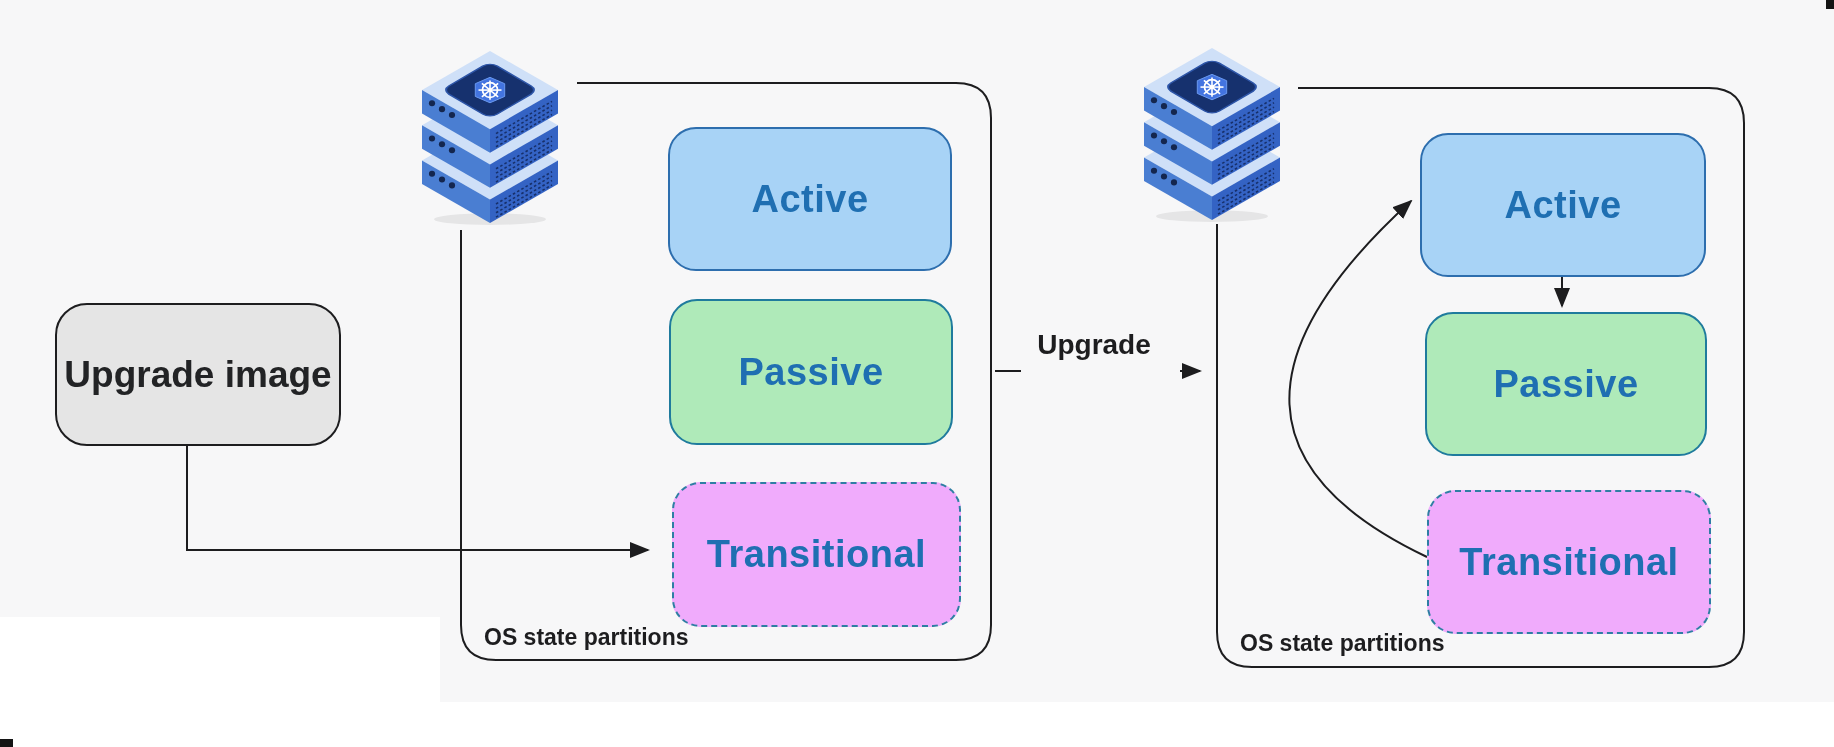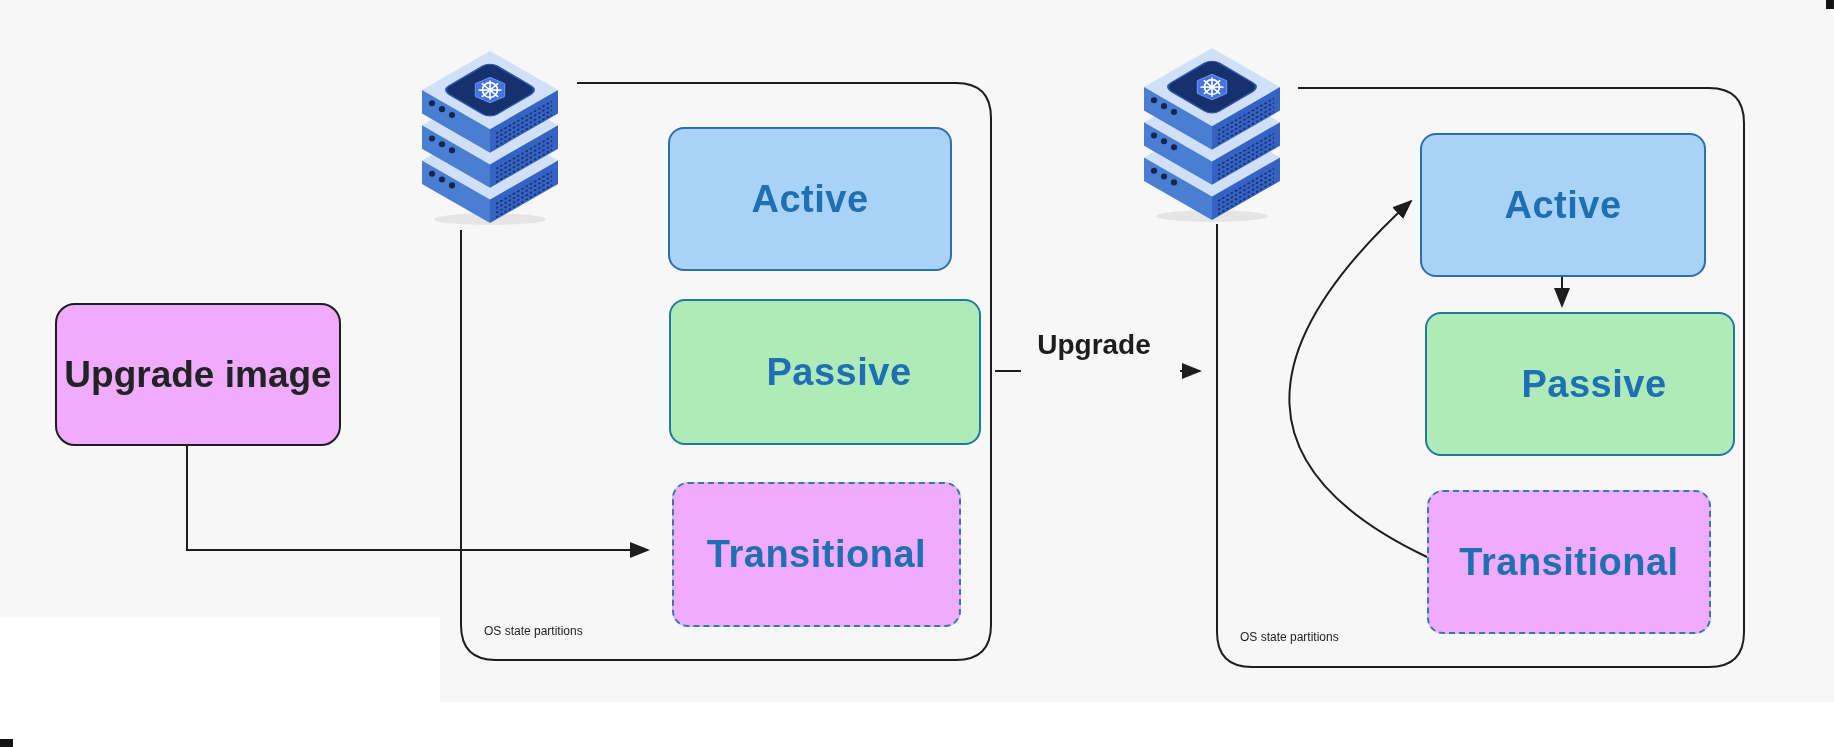--- a/index.html
+++ b/index.html
@@ -13,39 +13,39 @@
   #artifact-bl{left:0;top:739px;width:13px;height:8px;}
 
   svg.layer{position:absolute;left:0;top:0;}
   #wires{z-index:1;}
   .frame{fill:none;stroke:#1d1d1f;stroke-width:2;}
   .wire{fill:none;stroke:#1d1d1f;stroke-width:2;}
 
   .node,.partition,.caption,.transition-label{position:absolute;z-index:2;}
 
   .partition{display:flex;align-items:center;justify-content:center;
-             border-radius:16px;font-size:38px;font-weight:700;color:#1f6fb2;
+             border-radius:28px;font-size:38px;font-weight:700;color:#1f6fb2;
              letter-spacing:.5px;}
   .p-active{background:#a8d3f6;border:2px solid #2d6eae;}
-  .p-passive{background:#afeab9;border:2px solid #1f7b9d;padding-left:28px;}
+  .p-passive{background:#afeab9;border:2px solid #1f7b9d;}
   .p-transitional{background:#f0abfc;border:2.5px dashed #2e7ea3;}
 
   #pl-active{left:668px;top:127px;width:280px;height:140px;}
   #pl-passive{left:669px;top:299px;width:280px;height:142px;}
   #pl-transitional{left:672px;top:482px;width:285px;height:141px;}
   #pr-active{left:1420px;top:133px;width:282px;height:140px;}
   #pr-passive{left:1425px;top:312px;width:278px;height:140px;}
   #pr-transitional{left:1427px;top:490px;width:280px;height:140px;}
 
   #upgrade-image-box{left:55px;top:303px;width:282px;height:139px;
       display:flex;align-items:center;justify-content:center;
-      background:#f0abfc;border:2.5px solid #1d1d1f;border-radius:20px;
+      background:#e5e5e5;border:2.5px solid #1d1d1f;border-radius:32px;
       font-size:37px;font-weight:600;color:#222325;}
 
-  .caption{font-size:12px;color:#1d1d1f;white-space:nowrap;}
+  .caption{font-size:23px;color:#1d1d1f;white-space:nowrap;font-weight:bold;}
   #caption-left{left:484px;top:624px;}
   #caption-right{left:1240px;top:630px;}
 
   .transition-label{left:954px;top:320px;width:280px;text-align:center;
       font-size:28px;font-weight:700;color:#1d1d1f;line-height:50px;}
   .transition-label span{display:block;}
 
   svg.server{position:absolute;z-index:3;}
   #server-left{left:417px;top:49px;}
   #server-right{left:1139px;top:46px;}

